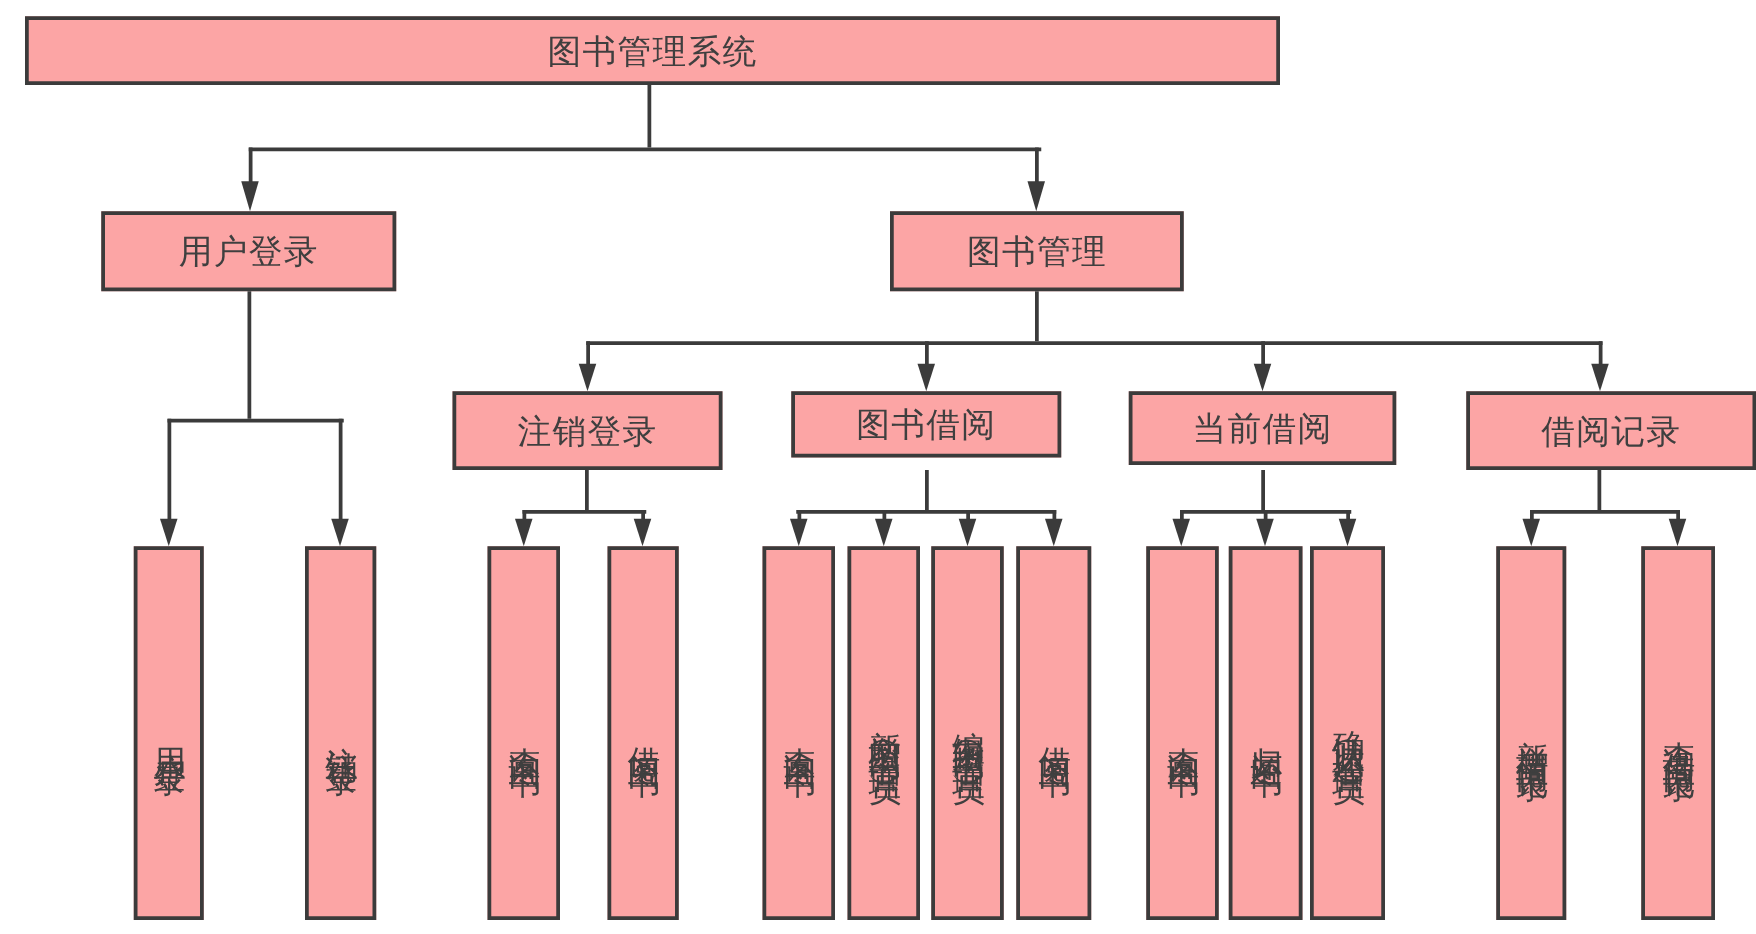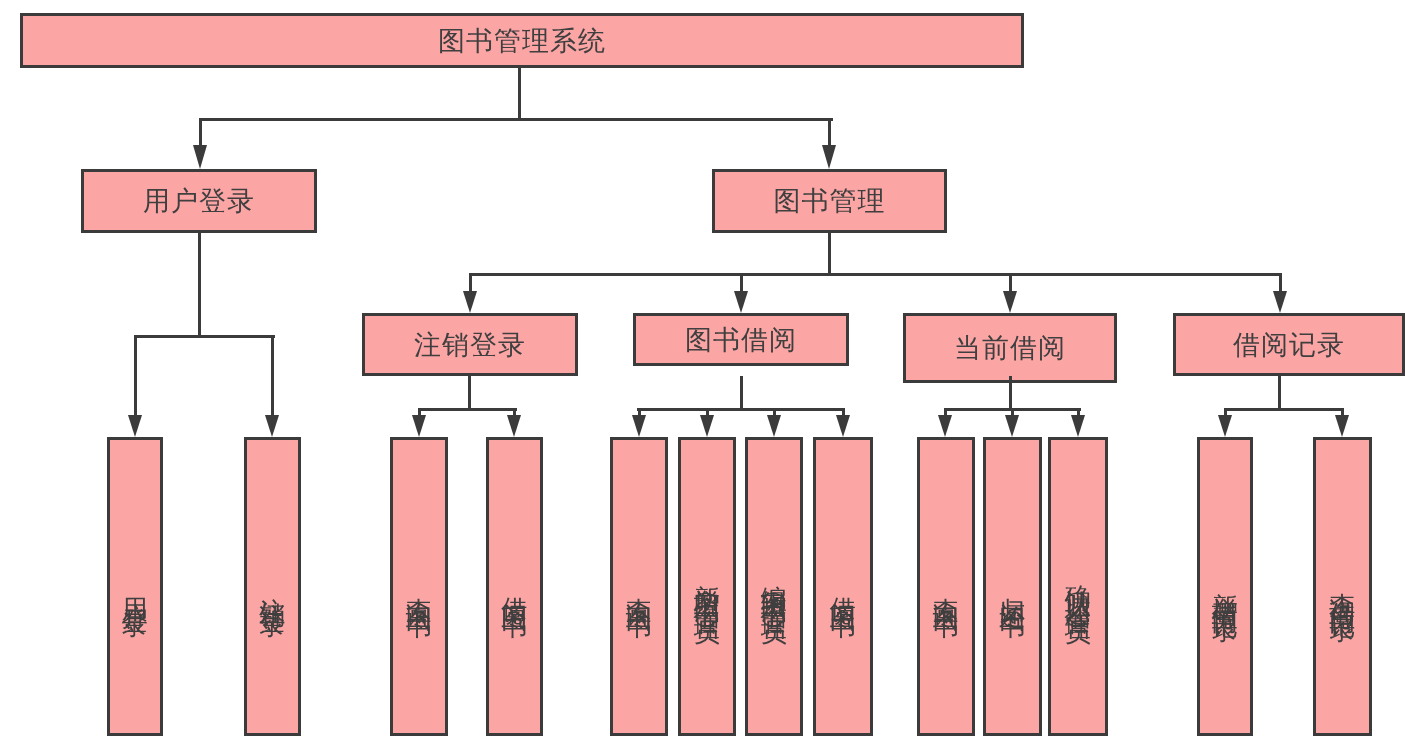--- a/index.html
+++ b/index.html
@@ -80,21 +80,21 @@
   <div class="ah" style="left:463px;top:291px;"></div>
   <div class="vl" style="left:740px;top:273px;height:20px;"></div>
   <div class="ah" style="left:734px;top:291px;"></div>
   <div class="vl" style="left:1009px;top:273px;height:20px;"></div>
   <div class="ah" style="left:1003px;top:291px;"></div>
   <div class="vl" style="left:1279px;top:273px;height:20px;"></div>
   <div class="ah" style="left:1273px;top:291px;"></div>
 
   <div class="box" style="left:362px;top:313px;width:216px;height:63px;">注销登录</div>
   <div class="box" style="left:633px;top:313px;width:216px;height:53px;">图书借阅</div>
-  <div class="box" style="left:903px;top:313px;width:214px;height:70px;">当前借阅</div>
+  <div class="box" style="left:903px;top:313px;width:214px;height:59px;">当前借阅</div>
   <div class="box" style="left:1173px;top:313px;width:232px;height:63px;">借阅记录</div>
 
   <div class="vl" style="left:468px;top:376px;height:32px;"></div>
   <div class="hl" style="left:418px;top:408px;width:99px;"></div>
   <div class="vl" style="left:418px;top:408px;height:10px;"></div>
   <div class="ah" style="left:412px;top:415px;"></div>
   <div class="vl" style="left:513px;top:408px;height:10px;"></div>
   <div class="ah" style="left:507px;top:415px;"></div>
 
   <div class="vl" style="left:740px;top:376px;height:32px;"></div>

